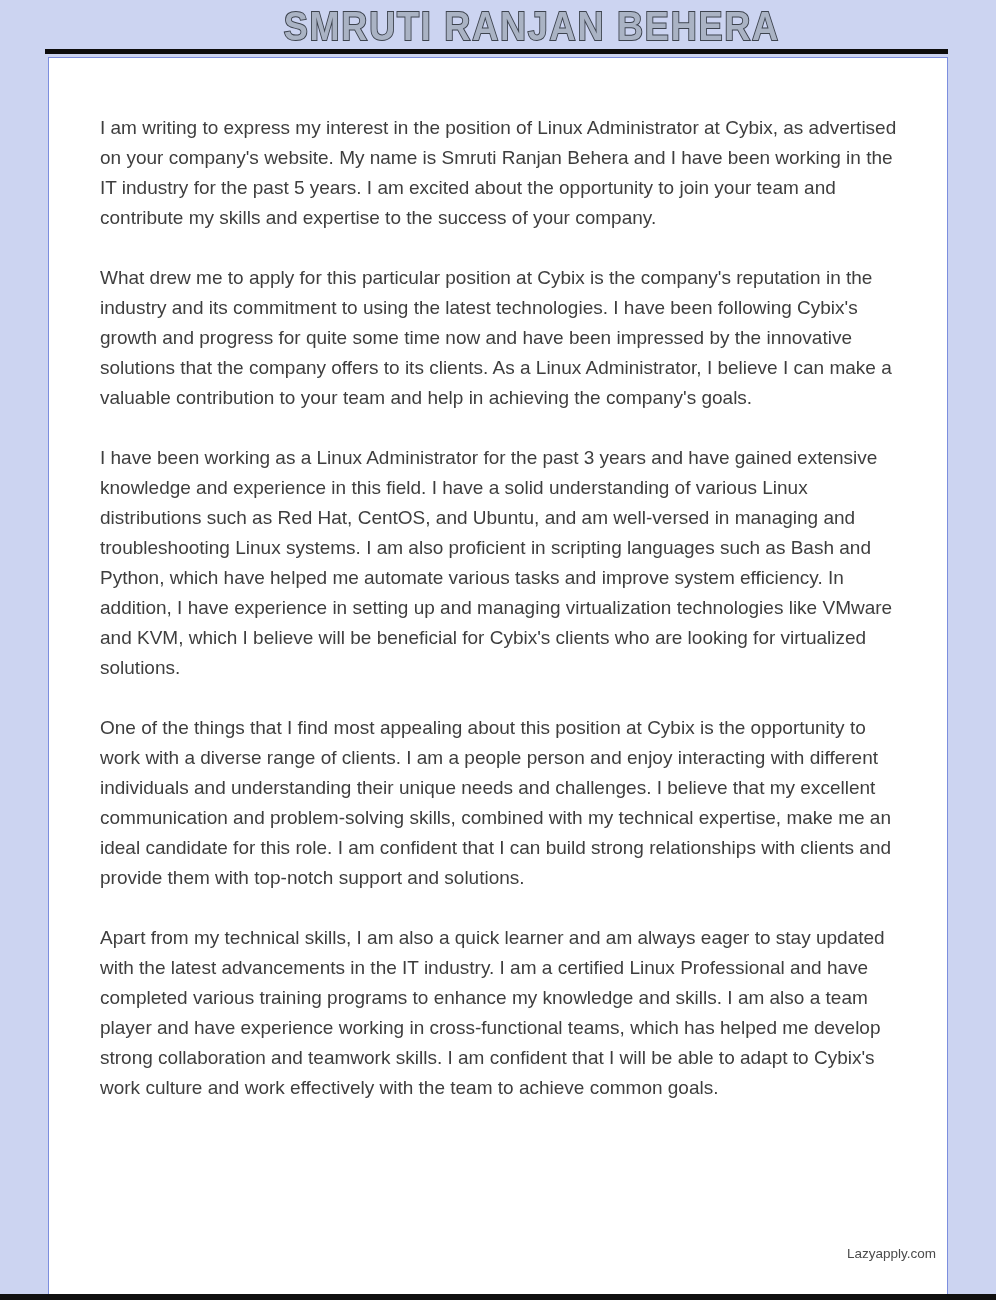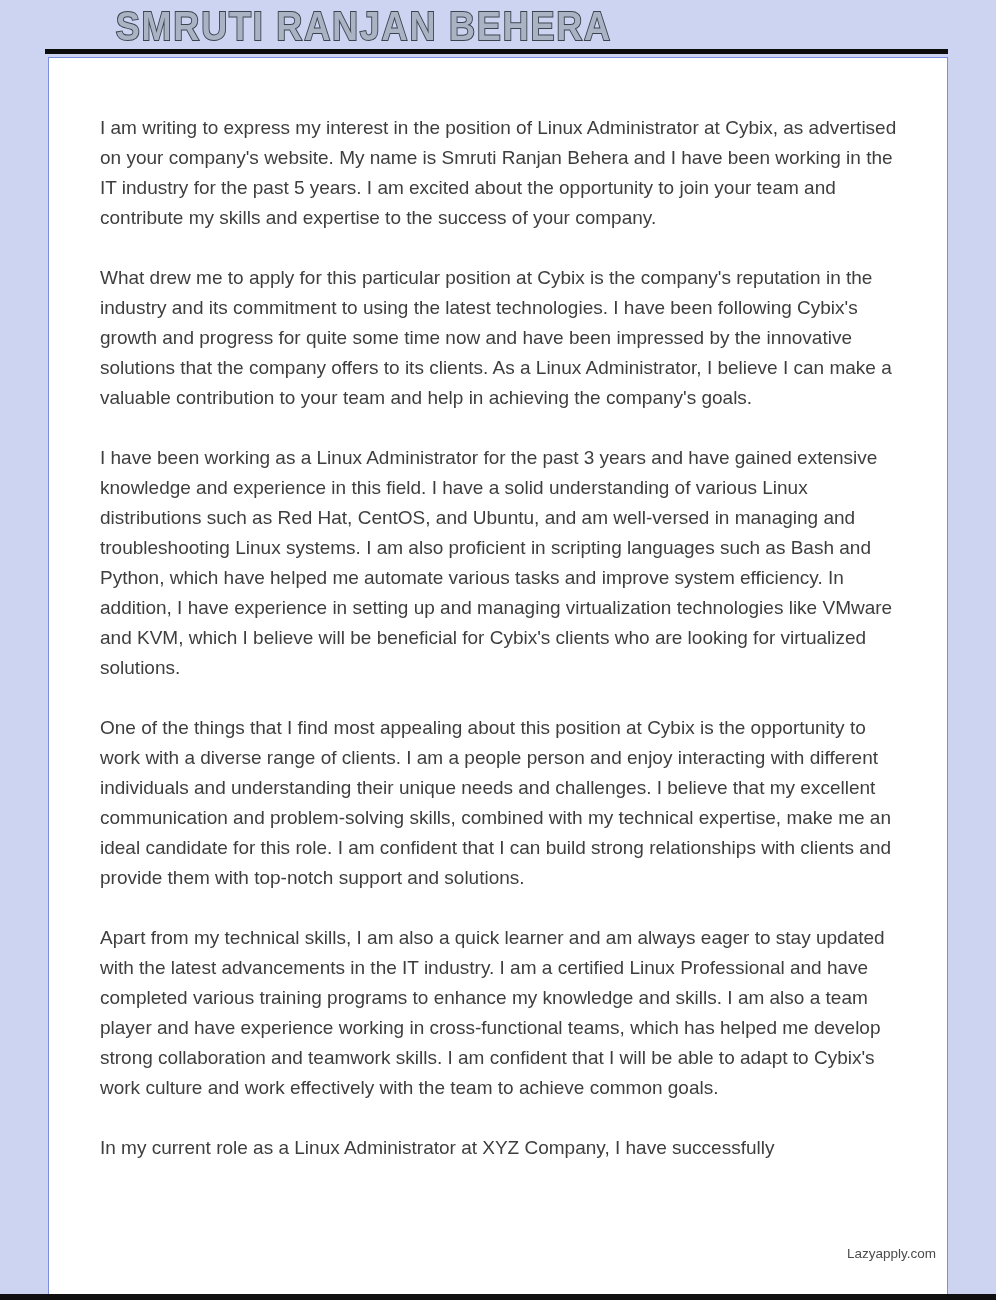--- a/index.html
+++ b/index.html
@@ -19,21 +19,21 @@
   }
 
   
   .header {
     position: absolute;
     top: 0;
     left: 48px;
     right: 48px;
     height: 50px;
     display: flex;
-    justify-content: flex-start;
+    justify-content: center;
     align-items: flex-end;
   }
 
   .title {
     font-size: 41px;
     font-weight: 700;
     line-height: 1;
     letter-spacing: 2px;
     color: #aab3c4;                       
     -webkit-text-stroke: 2px #3d434e;     
@@ -109,20 +109,19 @@
     <p>I am writing to express my interest in the position of Linux Administrator at Cybix, as advertised on your company's website. My name is Smruti Ranjan Behera and I have been working in the IT industry for the past 5 years. I am excited about the opportunity to join your team and contribute my skills and expertise to the success of your company.</p>
 
     <p>What drew me to apply for this particular position at Cybix is the company's reputation in the industry and its commitment to using the latest technologies. I have been following Cybix's growth and progress for quite some time now and have been impressed by the innovative solutions that the company offers to its clients. As a Linux Administrator, I believe I can make a valuable contribution to your team and help in achieving the company's goals.</p>
 
     <p>I have been working as a Linux Administrator for the past 3 years and have gained extensive knowledge and experience in this field. I have a solid understanding of various Linux distributions such as Red Hat, CentOS, and Ubuntu, and am well-versed in managing and troubleshooting Linux systems. I am also proficient in scripting languages such as Bash and Python, which have helped me automate various tasks and improve system efficiency. In addition, I have experience in setting up and managing virtualization technologies like VMware and KVM, which I believe will be beneficial for Cybix's clients who are looking for virtualized solutions.</p>
 
     <p>One of the things that I find most appealing about this position at Cybix is the opportunity to work with a diverse range of clients. I am a people person and enjoy interacting with different individuals and understanding their unique needs and challenges. I believe that my excellent communication and problem-solving skills, combined with my technical expertise, make me an ideal candidate for this role. I am confident that I can build strong relationships with clients and provide them with top-notch support and solutions.</p>
 
     <p>Apart from my technical skills, I am also a quick learner and am always eager to stay updated with the latest advancements in the IT industry. I am a certified Linux Professional and have completed various training programs to enhance my knowledge and skills. I am also a team player and have experience working in cross-functional teams, which has helped me develop strong collaboration and teamwork skills. I am confident that I will be able to adapt to Cybix's work culture and work effectively with the team to achieve common goals.</p>
 
-    <p>In my current role as a Linux Administrator at XYZ Company, I have successfully</p>
   </div>
 
   <div class="watermark">Lazyapply.com</div>
 
   <div class="bottom-bar"></div>
 
 </div>
 
 </body></html>

